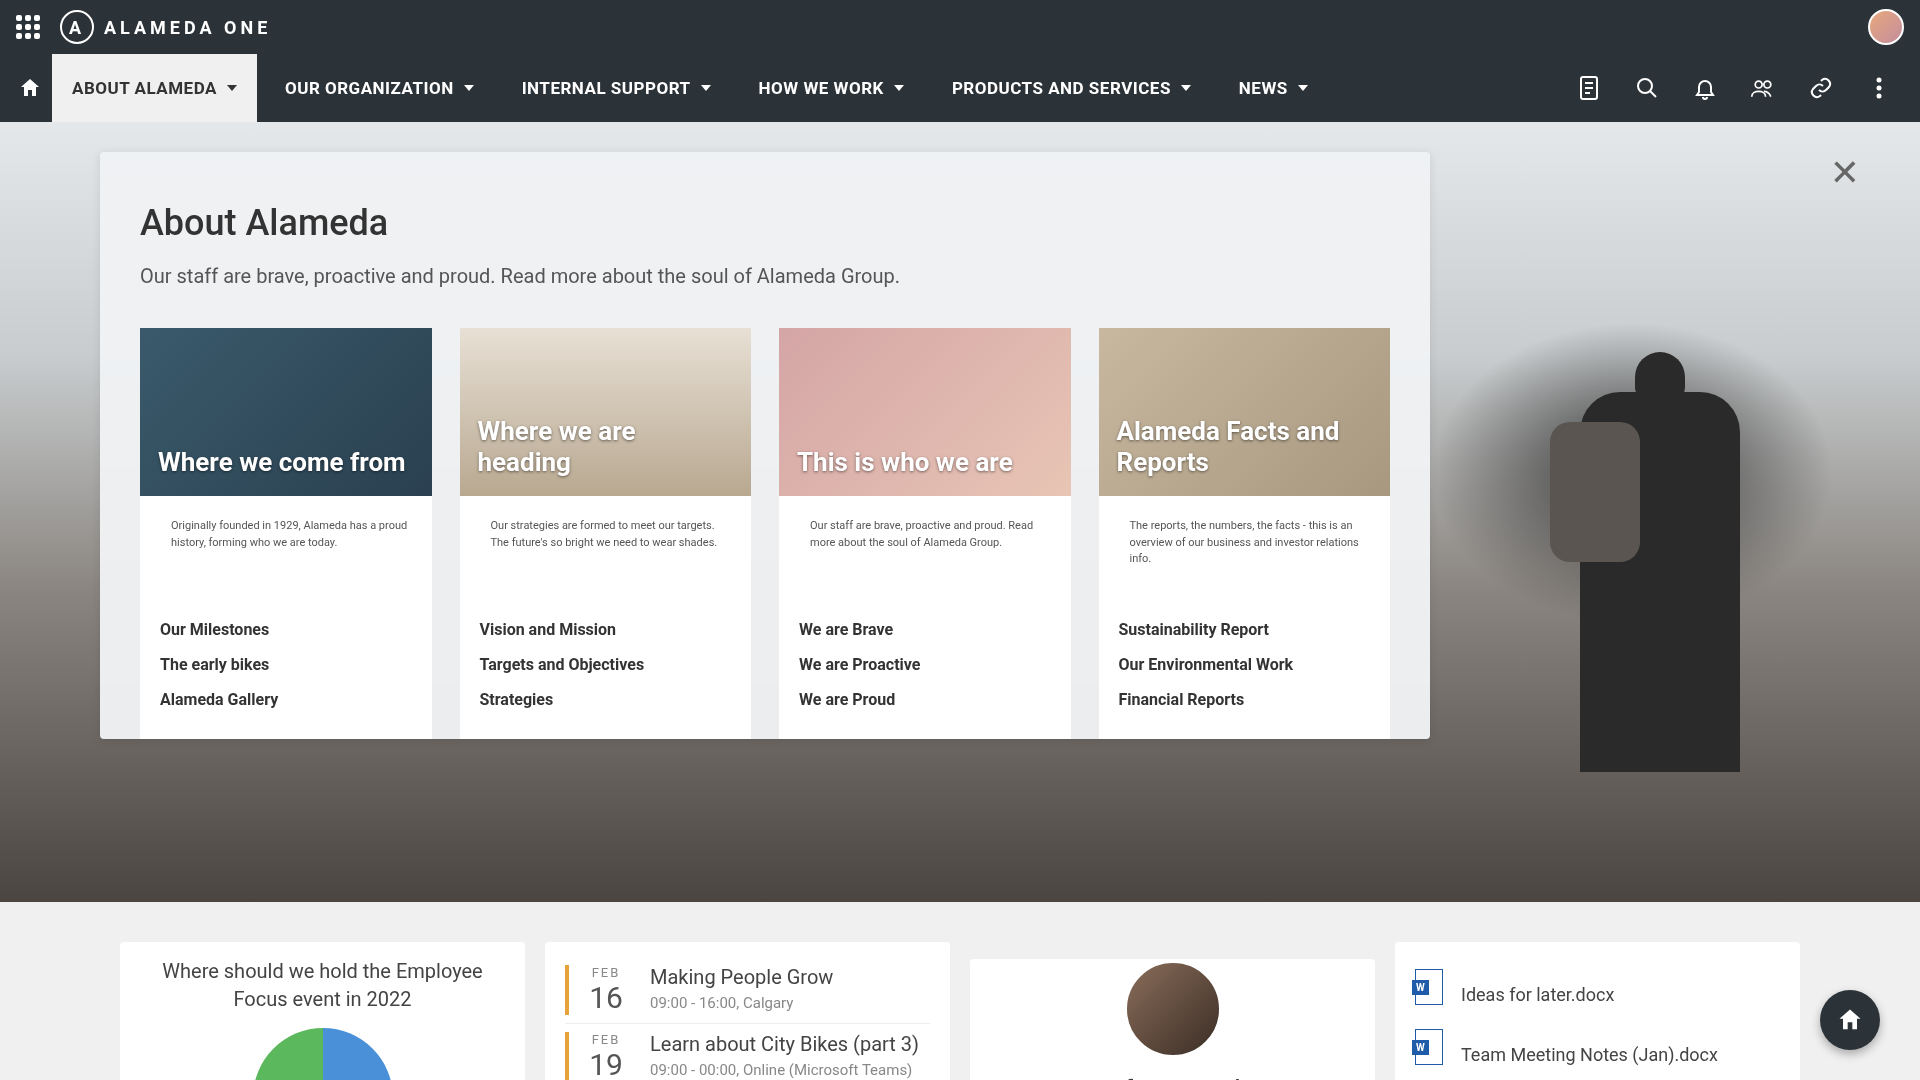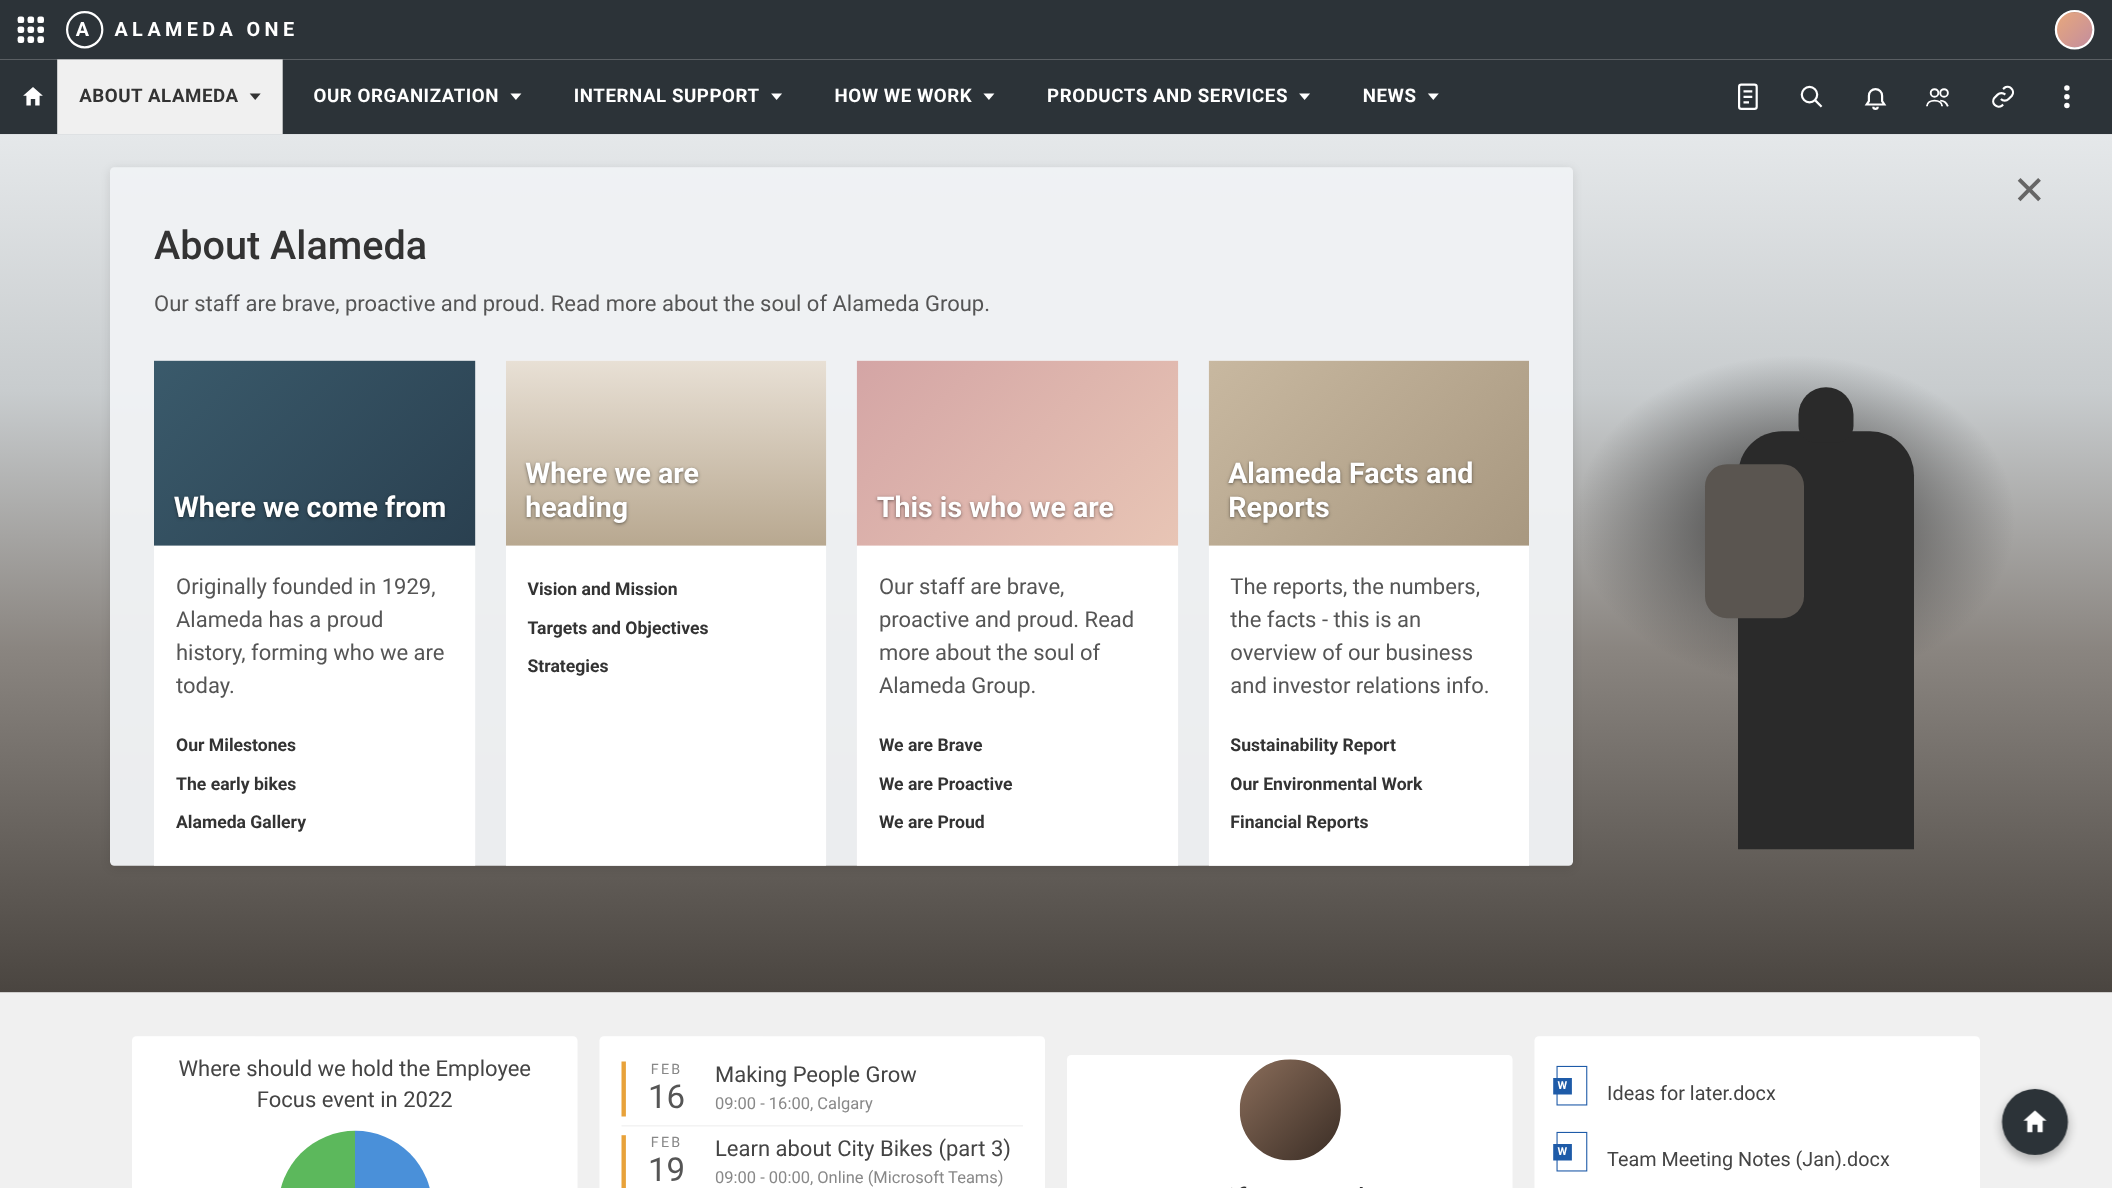--- a/index.html
+++ b/index.html
@@ -38,21 +38,21 @@
 .mega-subtitle { font-size: 20px; color: #555; margin-bottom: 40px; }
 .mega-cards { display: flex; gap: 28px; }
 .mega-card { flex: 1; background: #fff; display: flex; flex-direction: column; }
 .card-image { height: 168px; position: relative; display: flex; align-items: flex-end; padding: 18px; color: #fff; }
 .card-image.c1 { background: linear-gradient(135deg,#3a5a6b,#2a4050); }
 .card-image.c2 { background: linear-gradient(180deg,#e8e0d5,#b8a890); }
 .card-image.c3 { background: linear-gradient(135deg,#d4a5a5,#e8c5b5); }
 .card-image.c4 { background: linear-gradient(135deg,#c8b8a0,#a89880); }
 .card-title { font-size: 26px; font-weight: 700; text-shadow: 0 1px 3px rgba(0,0,0,0.5); line-height: 1.2; }
 .card-body { padding: 22px 20px; }
-.card-desc { font-size: 20px; color: #555; line-height: 1.5; margin-bottom: 22px; min-height: 72px; }
+.card-desc { font-size: 11px; color: #555; line-height: 1.5; margin-bottom: 22px; min-height: 72px; margin-left: 11px; }
 .card-link { display: block; font-size: 16px; font-weight: 700; color: #333; padding: 8px 0; cursor: pointer; }
 
 .dashboard { position: absolute; bottom: 0; left: 0; right: 0; height: 138px; display: flex; gap: 20px; padding: 0 120px; }
 .dash-panel { background: #fff; border-radius: 4px 4px 0 0; flex: 1; padding: 15px 20px; overflow: hidden; position: relative; }
 .poll-title { font-size: 20px; text-align: center; color: #444; line-height: 1.4; }
 .pie { width: 140px; height: 140px; border-radius: 50%; background: conic-gradient(#4a90d9 0deg 126deg, #5cb85c 126deg 360deg); margin: 15px auto 0; position: relative; }
 .pie-label-0 { position: absolute; top: 62px; left: -5px; font-size: 16px; color: #444; }
 
 .events { display: flex; flex-direction: column; }
 .event { display: flex; border-bottom: 1px solid #eee; padding: 8px 0; }
@@ -199,20 +199,21 @@
       <span class="card-link">Our Milestones</span>
             <span class="card-link">The early bikes</span>
             <span class="card-link">Alameda Gallery</span>
     </div>
         </div>
         <div class="mega-card">
     <div class="card-image c2">
       <div class="card-title">Where we are heading</div>
     </div>
     <div class="card-body">
+      <div class="card-desc">Our strategies are formed to meet our targets. The future's so bright we need to wear shades.</div>
       <span class="card-link">Vision and Mission</span>
             <span class="card-link">Targets and Objectives</span>
             <span class="card-link">Strategies</span>
     </div>
         </div>
         <div class="mega-card">
     <div class="card-image c3">
       <div class="card-title">This is who we are</div>
     </div>
     <div class="card-body">

